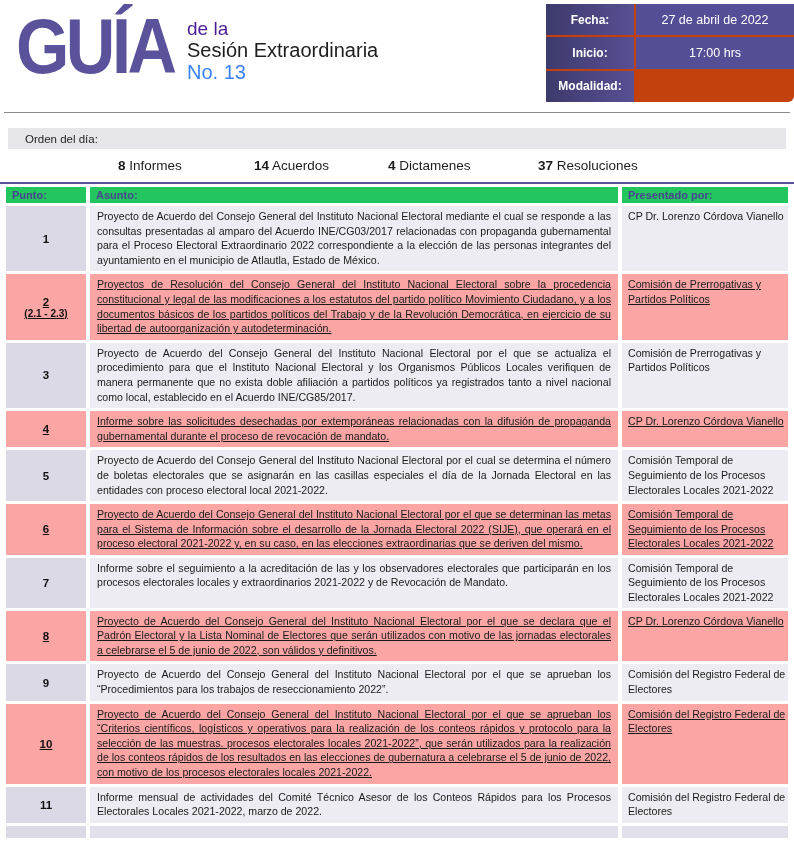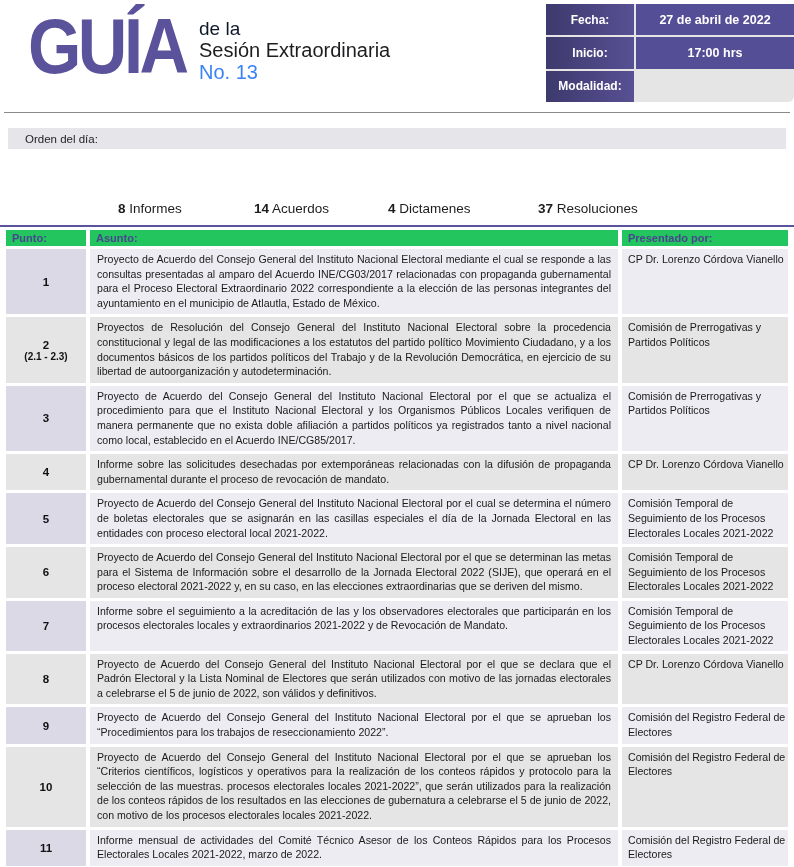--- a/index.html
+++ b/index.html
@@ -8,61 +8,61 @@
     width: 794px; height: 867px;
     font-family: "Liberation Sans", sans-serif;
     color: #1c1c1c;
     position: relative;
     overflow: hidden;
   }
   .page { width: 794px; height: 867px; overflow: hidden; }
 
   
   .header { position: relative; height: 112px; }
-  .logo-wrap { position: absolute; left: 28px; top: 2px; display: flex; align-items: flex-start; }
+  .logo-wrap { position: absolute; left: 16px; top: 2px; display: flex; align-items: flex-start; }
   .logo-big {
     font-size: 78px; font-weight: bold; color: #5b529c;
     letter-spacing: -4px; line-height: 88px;
     transform: scaleX(0.88); transform-origin: left top;
     white-space: nowrap;
   }
   .logo-sub { margin-left: -8px; padding-top: 16px; }
-  .logo-sub .l1 { font-size: 19px; color: #0f172a; line-height: 21px; }
+  .logo-sub .l1 { font-size: 19px; color: #4c1d95; line-height: 21px; }
   .logo-sub .l2 { font-size: 20px; color: #1d1d1f; line-height: 22px; }
   .logo-sub .l3 { font-size: 20px; color: #3b82f6; line-height: 22px; }
 
   .infobox {
     position: absolute; right: 0; top: 4px;
     width: 248px; height: 98px;
     display: grid; grid-template-columns: 88px 1fr; grid-auto-rows: 1fr;
-    gap: 2px; background: #e5e5e5; border-radius: 6px;
+    gap: 2px; background: #c2410c; border-radius: 6px;
   }
   .infobox .lbl {
     background: linear-gradient(90deg, #3d3a6d, #575093);
     color: #ffffff; font-weight: bold; font-size: 12px;
     display: flex; align-items: center; justify-content: center;
   }
   .infobox .val {
     background: #544e96;
-    color: #ffffff; font-weight: bold; font-size: 12.5px;
+    color: #ffffff; font-weight: normal; font-size: 12.5px;
     display: flex; align-items: center; justify-content: center; text-align: right;
   }
 
   .hr-gray { border: none; border-top: 1px solid #8a8a8a; margin: 0 4px; }
 
   
   .orden-bar {
     margin: 15px 8px 0 8px; height: 21px;
     background: #e6e5ea;
     display: flex; align-items: center;
     padding-left: 17px; font-size: 11.5px; color: #242428;
   }
   .stats {
     display: flex; align-items: center;
-    padding-left: 118px; height: 33px; font-size: 13.5px; margin-top: 43px;
+    padding-left: 118px; height: 33px; font-size: 13.5px;
   }
   .stat { display: inline-block; }
   .stat .n { font-weight: bold; }
   .stat.w1 { width: 136px; } .stat.w2 { width: 134px; } .stat.w3 { width: 150px; }
   .hr-purple { border: none; border-top: 2.5px solid #5b529c; margin: 0; }
 
   
   table.agenda {
     width: 790px; margin: 0 2px;
     border-collapse: separate; border-spacing: 4px 3px;
@@ -85,21 +85,21 @@
     text-align: justify; hyphens: auto; -webkit-hyphens: auto;
     vertical-align: top; padding: 3px 7px 4px 7px; color: #1a1a1a; margin-top: 9px;
   }
   td.pres {
     font-size: 10.6px; line-height: 14.6px;
     vertical-align: top; padding: 3px 2px 3px 6px; color: #1a1a1a;
   }
   tr.tint td.punto  { background: #dcd9e7; }
   tr.tint td.asunto { background: #edecf2; }
   tr.tint td.pres   { background: #edecf2; }
-  tr.plain td { background: #e5e5e5; }
+  tr.plain td { background: #fca5a5; text-decoration: underline; }
   td .psub { font-size: 10px; }
   tr.partial td { height: 12px; padding: 0; }
   tr.partial td.punto { background: #dcd9e7; }
   tr.partial td.asunto, tr.partial td.pres { background: #e2e0ea; }
 </style>
 </head>
 <body>
 
 <div class="page">
 

